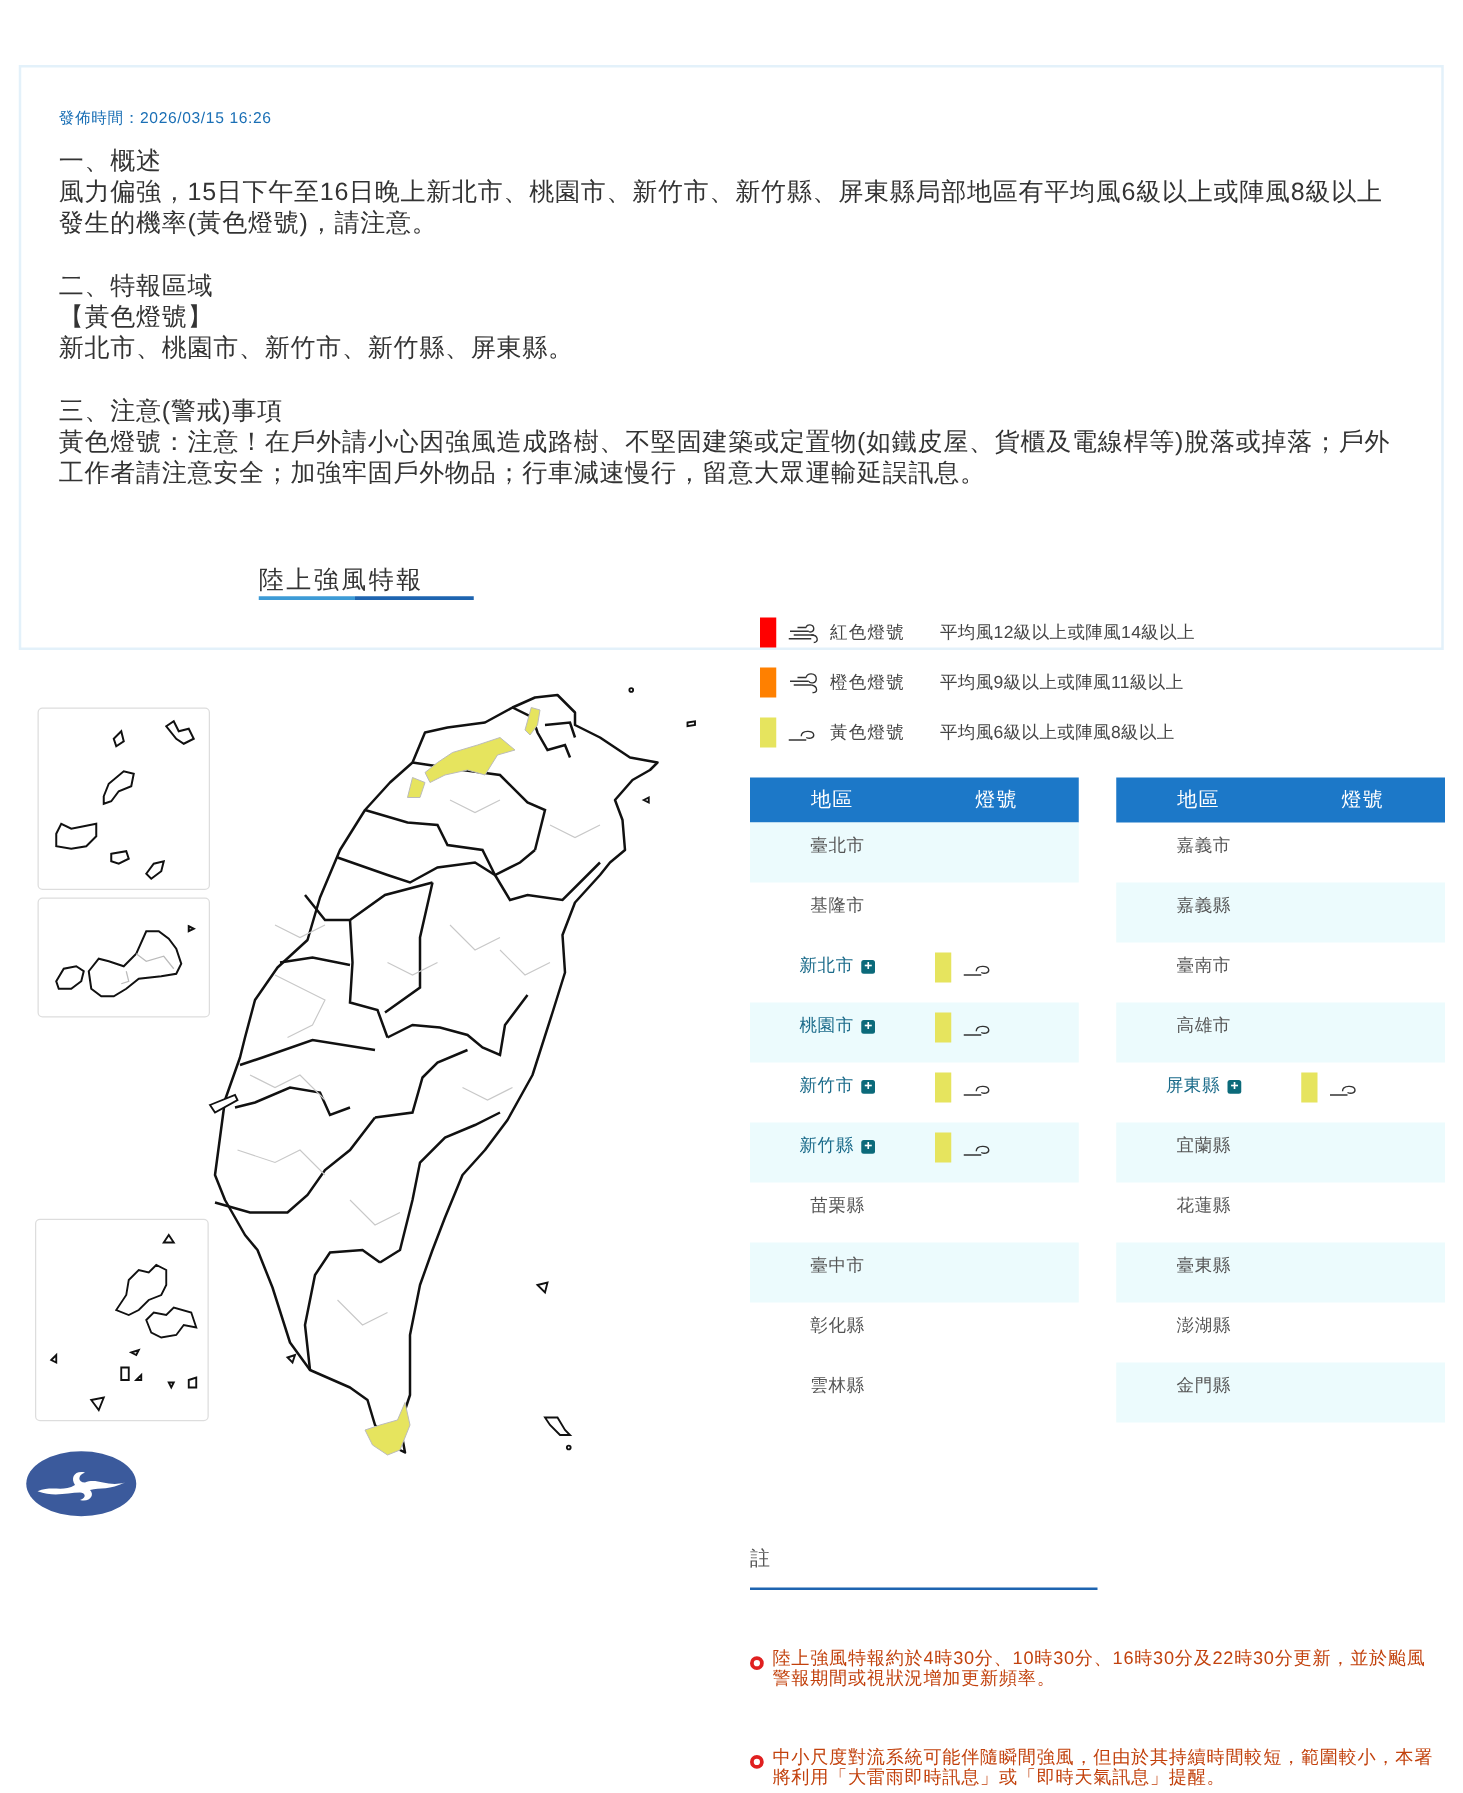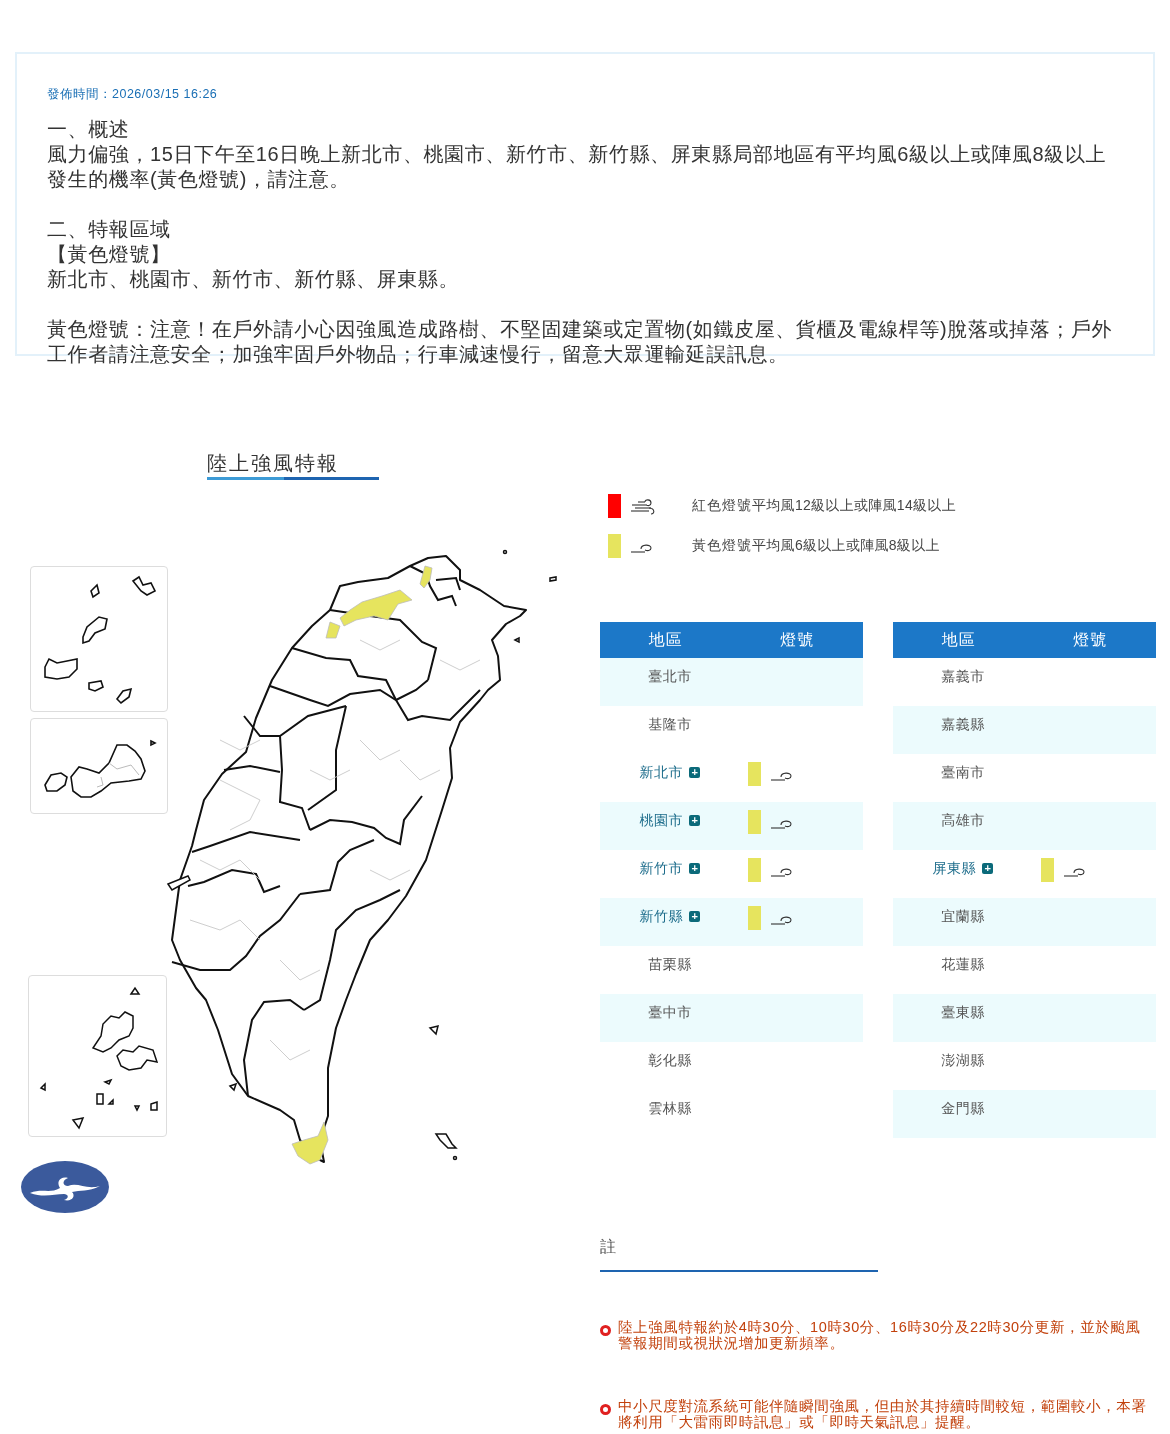--- a/index.html
+++ b/index.html
@@ -1,26 +1,26 @@
 <!DOCTYPE html>
 <html><head>
 <meta charset="utf-8">
 <style>
   * { box-sizing: border-box; margin: 0; padding: 0; }
   body { width: 1170px; height: 1434px; background: #fff; font-family: "Liberation Sans", "DejaVu Sans", sans-serif; color: #333; position: relative; overflow: hidden; }
-  .notice { position: absolute; left: 15px; top: 52px; width: 1140px; height: 304px; border: 2px solid #e3f1fa; padding: 32px 30px 0 30px; }
+  .notice { position: absolute; left: 15px; top: 52px; width: 1140px; height: 468px; border: 2px solid #e3f1fa; padding: 32px 30px 0 30px; }
   .pubtime { font-size: 12.5px; color: #1a6fb5; letter-spacing: 0.5px; margin-bottom: 14px; }
   .notice p { font-size: 20px; line-height: 25px; color: #333; letter-spacing: 0.6px; }
   .notice .gap { height: 25px; }
   .map-title { position: absolute; left: 207px; top: 450px; width: 172px; font-size: 20px; letter-spacing: 2px; color: #333; padding-bottom: 4px; }
   .map-title-line { position: absolute; left: 207px; top: 477px; width: 172px; height: 3px; background: linear-gradient(90deg, #3d9bd6 45%, #1e64b0 45%); }
   .inset { position: absolute; border: 1px solid #ddd; border-radius: 4px; background: #fff; }
   .map-svg { position: absolute; left: 160px; top: 540px; }
   .logo { position: absolute; left: 20px; top: 1160px; }
-  .legend { position: absolute; left: 608px; top: 486px; text-align: right; }
+  .legend { position: absolute; left: 608px; top: 486px; }
   .legend-row { display: flex; align-items: center; height: 40px; font-size: 14px; color: #444; }
   .legend-swatch { width: 13px; height: 24px; margin-right: 8px; }
   .legend-icon { width: 28px; height: 20px; margin-right: 7px; }
   .legend-name { width: 88px; letter-spacing: 1px; }
   .legend-desc { letter-spacing: 0.3px; }
   .tbl { position: absolute; top: 622px; width: 263px; }
   .tbl-head { height: 36px; background: #1c78c8; color: #fff; display: flex; align-items: center; font-size: 16px; letter-spacing: 1px; }
   .tbl-head span { flex: 1; text-align: center; }
   .tbl-row { height: 48px; display: flex; align-items: flex-start; padding-top: 10px; font-size: 14px; }
   .tbl-row.alt { background: #ecfbfd; }
@@ -40,20 +40,21 @@
 
 <div class="notice">
   <div class="pubtime">發佈時間：2026/03/15 16:26</div>
   <p>一、概述</p>
   <p>風力偏強，15日下午至16日晚上新北市、桃園市、新竹市、新竹縣、屏東縣局部地區有平均風6級以上或陣風8級以上發生的機率(黃色燈號)，請注意。</p>
   <div class="gap"></div>
   <p>二、特報區域</p>
   <p>【黃色燈號】</p>
   <p>新北市、桃園市、新竹市、新竹縣、屏東縣。</p>
   <div class="gap"></div>
+  <p>三、注意(警戒)事項</p>
   <p>黃色燈號：注意！在戶外請小心因強風造成路樹、不堅固建築或定置物(如鐵皮屋、貨櫃及電線桿等)脫落或掉落；戶外工作者請注意安全；加強牢固戶外物品；行車減速慢行，留意大眾運輸延誤訊息。</p>
 </div>
 
 <div class="map-title">陸上強風特報</div>
 <div class="map-title-line"></div>
 
 <div class="inset" style="left:30px;top:566px;width:138px;height:146px;">
   <svg width="138" height="146" viewBox="0 0 138 146" fill="#fff" stroke="#111" stroke-width="1.6">
     <path d="M60 24 L66 18 L68 26 L62 30 Z"></path>
     <path d="M102 14 L108 10 L112 18 L120 16 L124 24 L116 28 L110 24 Z"></path>
@@ -162,20 +163,32 @@
         <path d="M6 12 H22"></path>
         <path d="M9 6 H16"></path>
         <path d="M2 15 H20"></path>
       <path d="M16 6 C16 3 22 3 22 7 C22 10 18 10 18 9"></path>
         <path d="M20 12 C26 12 26 18 22 18"></path>
     </svg>
     <span class="legend-name">紅色燈號</span>
     <span class="legend-desc">平均風12級以上或陣風14級以上</span>
   </div>
   <div class="legend-row">
+    <div class="legend-swatch" style="background:#ff8000;"></div>
+    <svg class="legend-icon" viewBox="0 0 28 20" fill="none" stroke="#333" stroke-width="1.1">
+      <path d="M3 9 H18"></path>
+        <path d="M6 12 H20"></path>
+        <path d="M9 6 H16"></path>
+      <path d="M16 6 C16 2 24 2 24 7 C24 11 19 11 18 9"></path>
+        <path d="M20 12 C26 13 25 19 21 18"></path>
+    </svg>
+    <span class="legend-name">橙色燈號</span>
+    <span class="legend-desc">平均風9級以上或陣風11級以上</span>
+  </div>
+  <div class="legend-row">
     <div class="legend-swatch" style="background:#e6e45e;"></div>
     <svg class="legend-icon" viewBox="0 0 28 20" fill="none" stroke="#333" stroke-width="1.1">
       <path d="M2 16 H16"></path>
         <path d="M12 13 C12 8 22 8 22 12 C22 15 18 15 16 14"></path>
     </svg>
     <span class="legend-name">黃色燈號</span>
     <span class="legend-desc">平均風6級以上或陣風8級以上</span>
   </div>
 </div>
 

